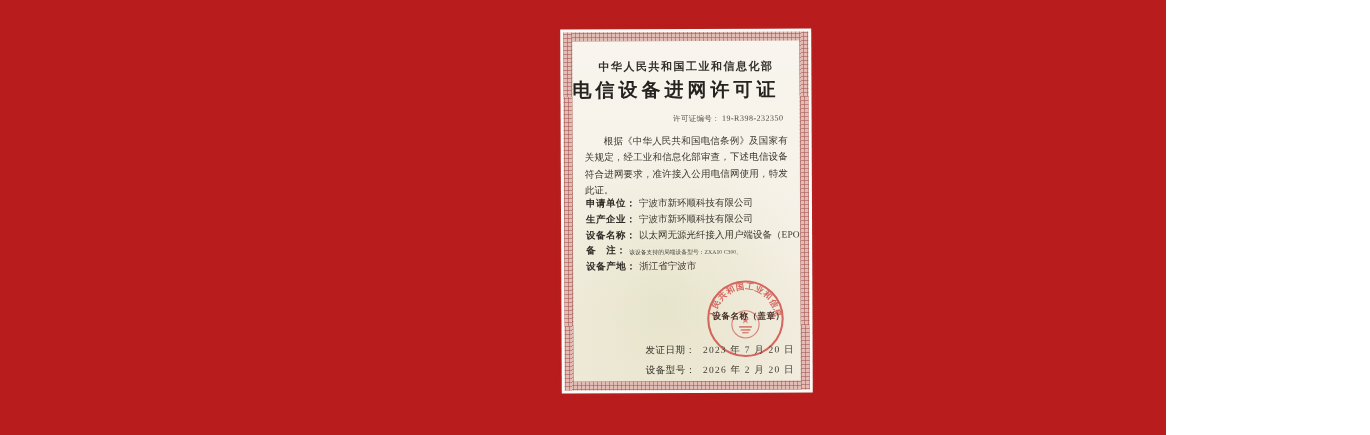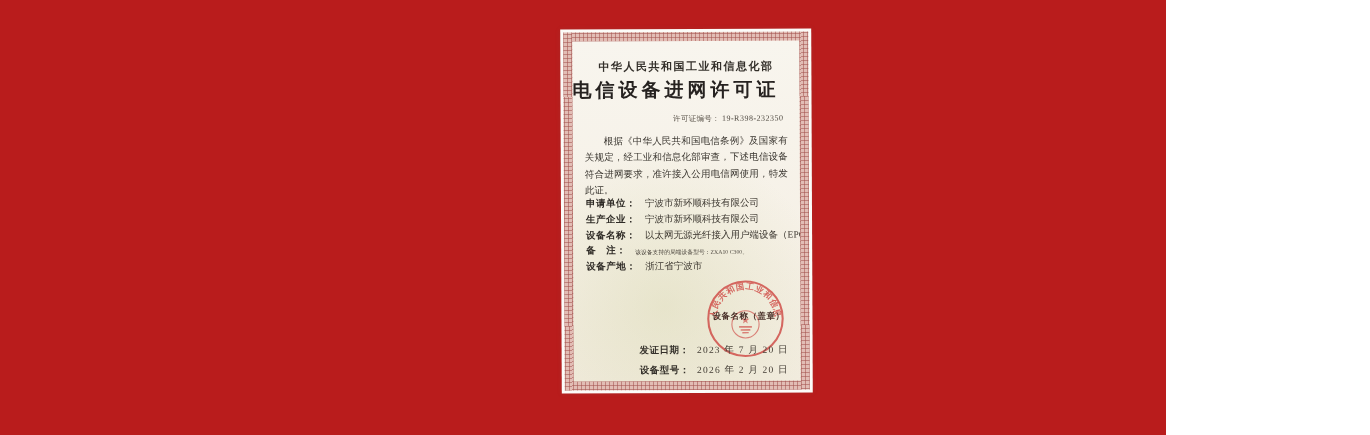--- a/index.html
+++ b/index.html
@@ -48,35 +48,35 @@
   }
   .license-line .num{font-size:8px;color:#4c463e;margin-left:2px;letter-spacing:.5px;}
   .body-par{
     position:absolute;top:92px;left:12px;right:12px;
     font-size:9.5px;line-height:1.72;color:#38342e;
     text-align:justify;text-indent:2em;margin:0;
   }
   .fields{position:absolute;top:153px;left:13px;right:8px;}
   .field-row{display:flex;align-items:flex-end;height:16px;font-size:9.5px;color:#2f2b26;}
   .field-label{font-weight:bold;white-space:pre;letter-spacing:.5px;flex:0 0 auto;}
-  .field-value{margin-left:9px;white-space:nowrap;color:#3a352e;}
+  .field-value{margin-left:3px;white-space:nowrap;color:#3a352e;}
   .field-row.remark{height:15px;}
   .field-row.remark .field-value{font-size:5.8px;color:#4c463e;}
 
   
   .seal{position:absolute;left:132px;top:238px;width:80px;height:80px;color:#cf4a45;}
   .seal svg{width:100%;height:100%;opacity:.82;}
   .seal-label{
     position:absolute;left:139px;top:270px;white-space:nowrap;
     font-size:8.5px;font-weight:bold;letter-spacing:.5px;color:#4b322b;
   }
 
   
   .date-row{position:absolute;white-space:nowrap;font-size:9.5px;color:#34302a;}
-  .date-row .d-label{font-weight:bold;letter-spacing:.5px;}
+  .date-row .d-label{font-weight:normal;letter-spacing:.5px;margin-left:6px;}
   .date-row .d-value{margin-left:5px;letter-spacing:1.2px;color:#403a32;}
   .date-issue{left:66px;top:303px;}
   .date-valid{left:66px;top:323px;}
 </style>
 </head>
 <body>
 
 <div class="stage">
   <div class="certificate">
     <div class="cert-frame">

